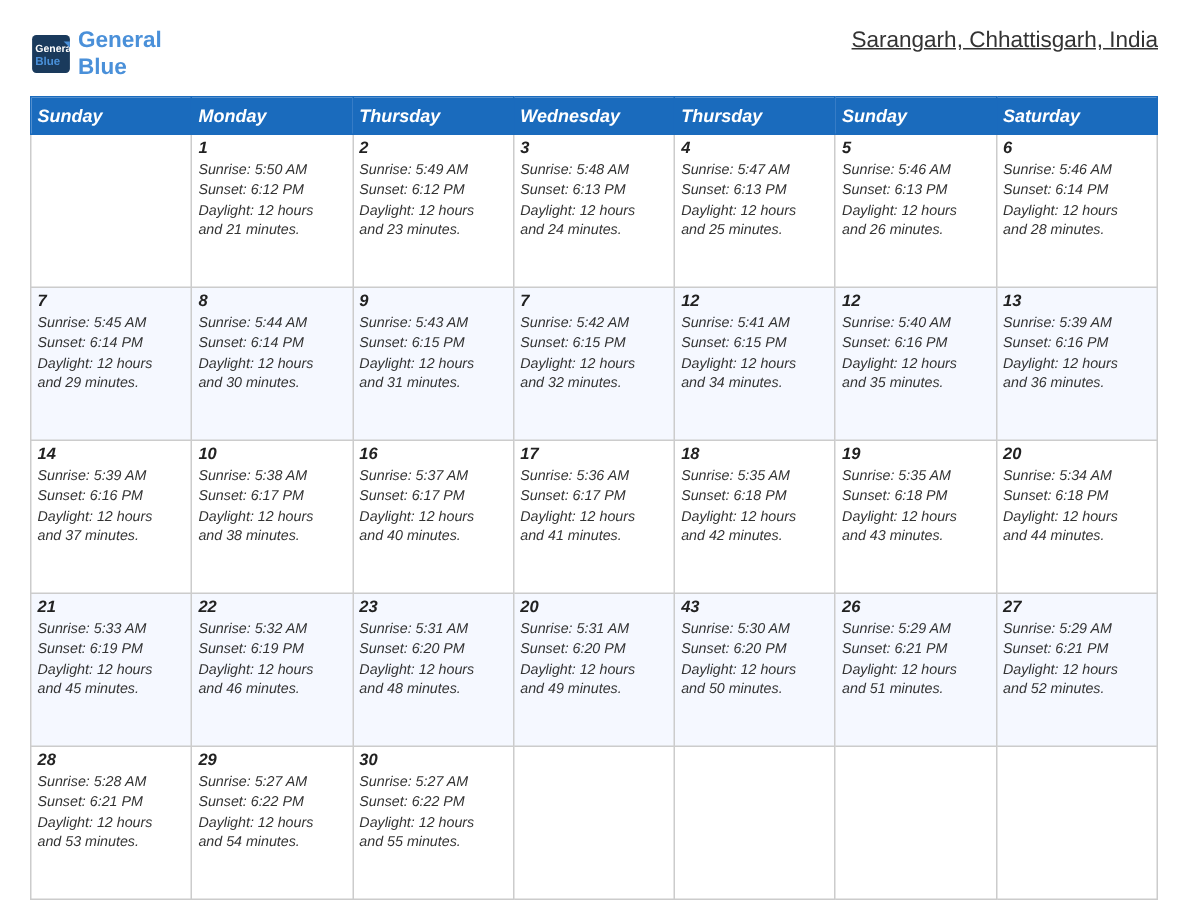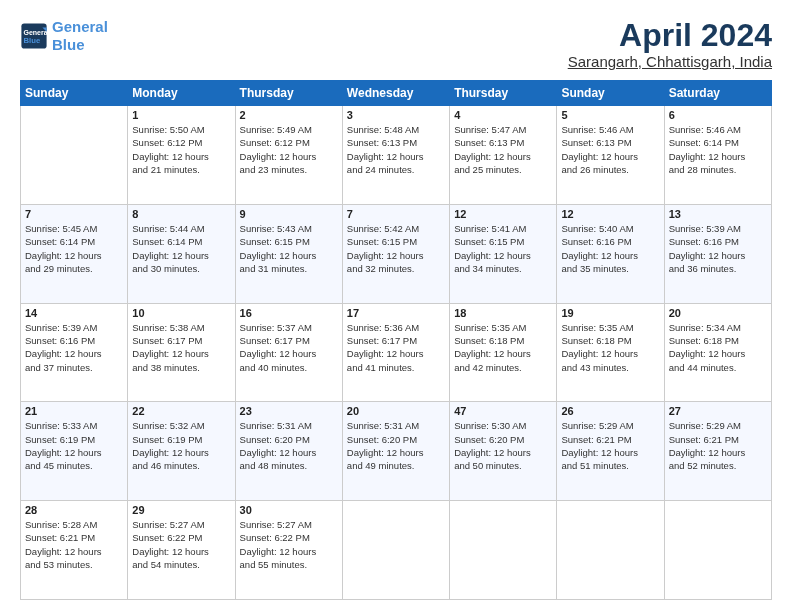--- a/index.html
+++ b/index.html
@@ -53,20 +53,21 @@
     .location {
       font-size: 15px;
       color: #333;
       text-decoration: underline;
     }
     table {
       width: 100%;
       border-collapse: collapse;
       flex: 1;
       table-layout: fixed;
+      font-style: italic;
     }
     thead th {
       background-color: #1a6bbd;
       color: #fff;
       font-size: 12px;
       font-weight: bold;
       padding: 5px 4px;
       text-align: left;
       border: 1px solid #1a6bbd;
     }
@@ -112,21 +113,20 @@
         <text x="5" y="30" font-size="11" fill="#4a90d9" font-weight="bold" font-family="Arial">Blue</text>
         <polygon points="32,8 38,14 38,8" fill="#4a90d9"></polygon>
       </svg>
       <div>
         <div class="logo-text">
           <span>General</span><br><span style="color:#4a90d9">Blue</span>
         </div>
       </div>
     </div>
     <div class="title-block">
-      <div class="month-title">April 2024</div>
       <div class="location">Sarangarh, Chhattisgarh, India</div>
     </div>
   </div>
 
   <table>
     <thead>
       <tr>
       <th>Sunday</th>
           <th>Monday</th>
           <th>Thursday</th>
@@ -235,21 +235,21 @@
           </td>
           <td>
             <span class="day-num">23</span>
             <div class="day-info">Sunrise: 5:31 AM<br>Sunset: 6:20 PM<br>Daylight: 12 hours<br>and 48 minutes.</div>
           </td>
           <td>
             <span class="day-num">20</span>
             <div class="day-info">Sunrise: 5:31 AM<br>Sunset: 6:20 PM<br>Daylight: 12 hours<br>and 49 minutes.</div>
           </td>
           <td>
-            <span class="day-num">47</span>
+            <span class="day-num">43</span>
             <div class="day-info">Sunrise: 5:30 AM<br>Sunset: 6:20 PM<br>Daylight: 12 hours<br>and 50 minutes.</div>
           </td>
           <td>
             <span class="day-num">26</span>
             <div class="day-info">Sunrise: 5:29 AM<br>Sunset: 6:21 PM<br>Daylight: 12 hours<br>and 51 minutes.</div>
           </td>
           <td>
             <span class="day-num">27</span>
             <div class="day-info">Sunrise: 5:29 AM<br>Sunset: 6:21 PM<br>Daylight: 12 hours<br>and 52 minutes.</div>
           </td>

